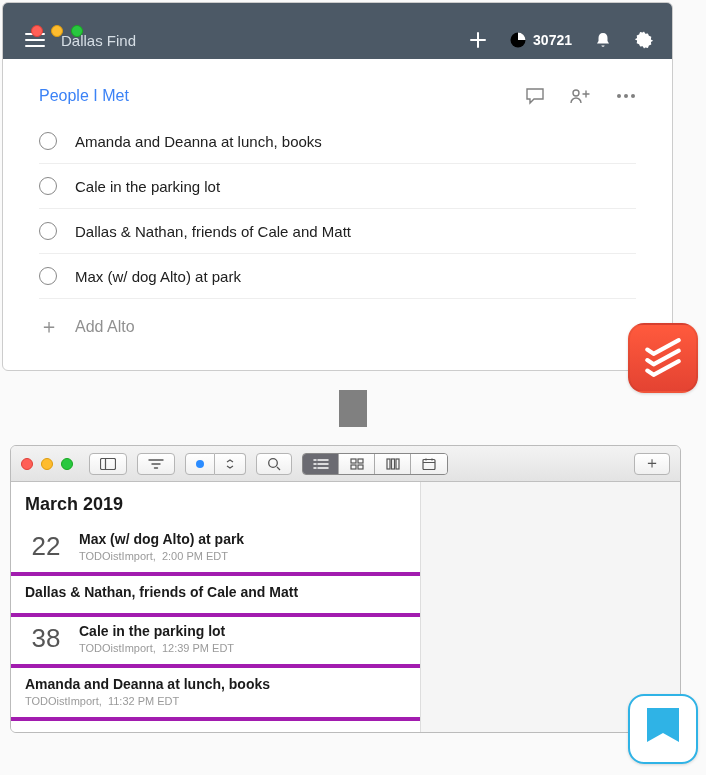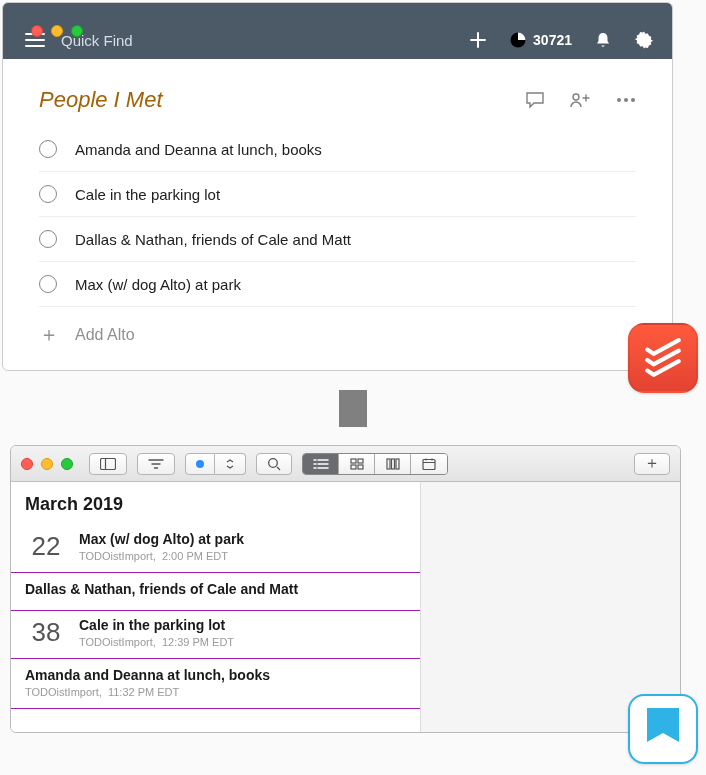--- a/index.html
+++ b/index.html
@@ -35,21 +35,21 @@
   }
   .td-topbar .menu-icon{ margin-top:18px; margin-right:16px; cursor:pointer;}
   .td-topbar .quick-find{ color:#d6dee5; font-size:15px; margin-top:18px; flex:1;}
   .td-topbar .right-cluster{ display:flex; align-items:center; gap:22px; margin-top:18px;}
   .td-karma{ display:flex; align-items:center; gap:6px; font-size:14px; font-weight:600;}
   .icon-btn{ display:flex; align-items:center; justify-content:center; cursor:pointer;}
   .icon-btn svg { stroke:#fff; fill:none;}
 
   .td-body{ padding:28px 36px 0 36px; }
   .td-title-row{ display:flex; align-items:center; margin-bottom:14px;}
-  .td-title{ font-size:22px; color:#a16207; flex:1;font-style:italic;}
+  .td-title{ font-size:16px; color:#3b82f6; flex:1;}
   .td-title-actions{ display:flex; gap:24px; align-items:center;}
   .td-title-actions svg{ stroke:#808080; fill:none; }
   .td-title-actions .dots span{ width:4px;height:4px;border-radius:50%;background:#808080;display:inline-block;margin:0 1.5px;}
 
   .task-list{ list-style:none;}
   .task{ display:flex; align-items:center; gap:18px; padding:13px 0; border-bottom:1px solid #eee;}
   .task:first-child{ border-top:none;}
   .task .circle{ width:18px;height:18px;border:1.5px solid #888;border-radius:50%; flex-shrink:0;}
   .task .label{ font-size:15px; color:#202020;}
   .add-task-row{ display:flex; align-items:center; gap:18px; padding:14px 0; color:#909090;}
@@ -106,21 +106,21 @@
   .plus-btn{
     width:36px;height:22px;border:1px solid #b5b5b5;border-radius:4px;
     background:linear-gradient(#fff,#f0f0f0); display:flex;align-items:center;justify-content:center;
     font-size:16px;color:#555; cursor:pointer;
   }
 
   .journal-split{ display:flex; height:calc(100% - 36px); }
   .journal-left{ width:410px; border-right:1px solid #ddd; background:#fff; overflow:auto;}
   .journal-right{ flex:1; background:#f5f5f5;}
   .month-title{ font-size:18px; font-weight:700; padding:12px 14px 10px 14px; color:#1a1a1a;}
-  .entry{ padding:6px 14px 10px 14px; border-bottom:1px solid #a21caf;}
+  .entry{ padding:6px 14px 10px 14px; border-bottom:4px solid #a21caf;}
   .entry-row{ display:flex; gap:12px;}
   .daynum{
     width:42px; text-align:center;
     font-size:26px; font-weight:300; color:#555;
   }
   .entry-main{ flex:1;}
   .entry-title{ font-weight:700; font-size:14px; color:#1a1a1a; margin-bottom:3px;}
   .entry-meta{ font-size:11px; color:#9a9a9a;}
   .entry.plain .entry-title{ margin-left:0;}
   .entry.plain{ padding:8px 14px 10px 14px;}
@@ -152,21 +152,21 @@
     <div class="traffic-lights">
       <div class="tl red"></div>
       <div class="tl yellow"></div>
       <div class="tl green"></div>
     </div>
     <div class="icon-btn menu-icon" style="margin-left:4px;">
       <svg width="20" height="16" viewBox="0 0 20 16">
           <path d="M1 2h18M1 8h18M1 14h18" stroke-width="2" stroke-linecap="round"></path>
         </svg>
     </div>
-    <div class="quick-find">Quick Find</div>
+    <div class="quick-find">Dallas Find</div>
     <div class="right-cluster">
       <div class="icon-btn">
         <svg width="18" height="18" viewBox="0 0 18 18">
             <path d="M9 2v14M2 9h14" stroke-width="2" stroke-linecap="round"></path>
           </svg>
       </div>
       <div class="td-karma">
         <svg width="18" height="18" viewBox="0 0 18 18">
             <circle cx="9" cy="9" r="7.5" stroke-width="1.6"></circle>
             <path d="M9 1.5 A7.5 7.5 0 0 1 16.5 9 L9 9 Z" fill="#fff" stroke="none"></path>

